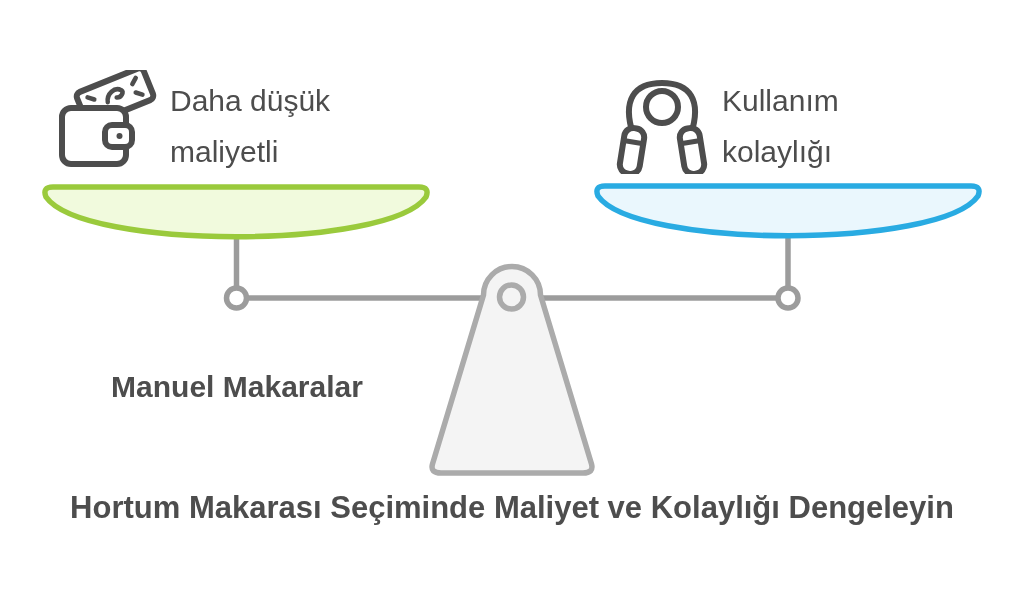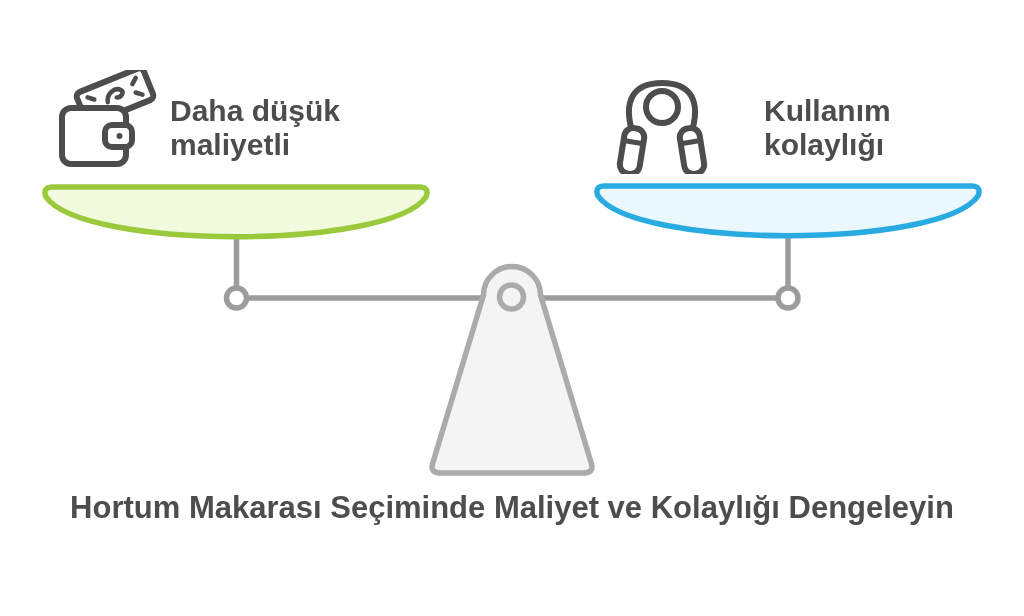--- a/index.html
+++ b/index.html
@@ -1,26 +1,26 @@
 <!DOCTYPE html>
 <html><head>
 <meta charset="utf-8">
 <style>
   html,body{margin:0;padding:0;background:#ffffff;}
   .stage{
     position:relative;width:1024px;height:616px;background:#ffffff;
     font-family:"Liberation Sans",sans-serif;overflow:hidden;
   }
   .benefit{
-    position:absolute;top:94px;width:220px;
-    font-size:30px;line-height:34px;font-weight:700;color:#4D4D4D;
+    position:absolute;top:75px;width:220px;
+    font-size:30px;line-height:51px;font-weight:400;color:#4D4D4D;
     text-align:left;
   }
   .benefit-left{left:170px;}
-  .benefit-right{left:722px;margin-left:42px;}
+  .benefit-right{left:722px;}
   .side-label{
     position:absolute;top:370px;width:400px;text-align:center;
     font-size:30px;font-weight:700;color:#4D4D4D;
   }
   .side-label-left{left:37px;}
   .side-label-right{left:588px;}
   .diagram-title{
     position:absolute;top:490px;left:0;width:1024px;text-align:center;
     font-size:31px;font-weight:700;color:#4D4D4D;
   }
@@ -87,16 +87,17 @@
       </g>
       <g transform="translate(80,77) rotate(-9)">
         <rect x="-10" y="-23" width="20" height="46" rx="9" fill="#ffffff" stroke-width="6"></rect>
         <line x1="-10" y1="-9" x2="10" y2="-9" stroke-width="5"></line>
       </g>
     </svg>
   </div>
 
   <div class="benefit benefit-right">Kullanım kolaylığı</div>
 
+  <div class="side-label side-label-left">Manuel Makaralar</div>
 
   <div class="diagram-title">Hortum Makarası Seçiminde Maliyet ve Kolaylığı Dengeleyin</div>
 
 </div>
 
 </body></html>

